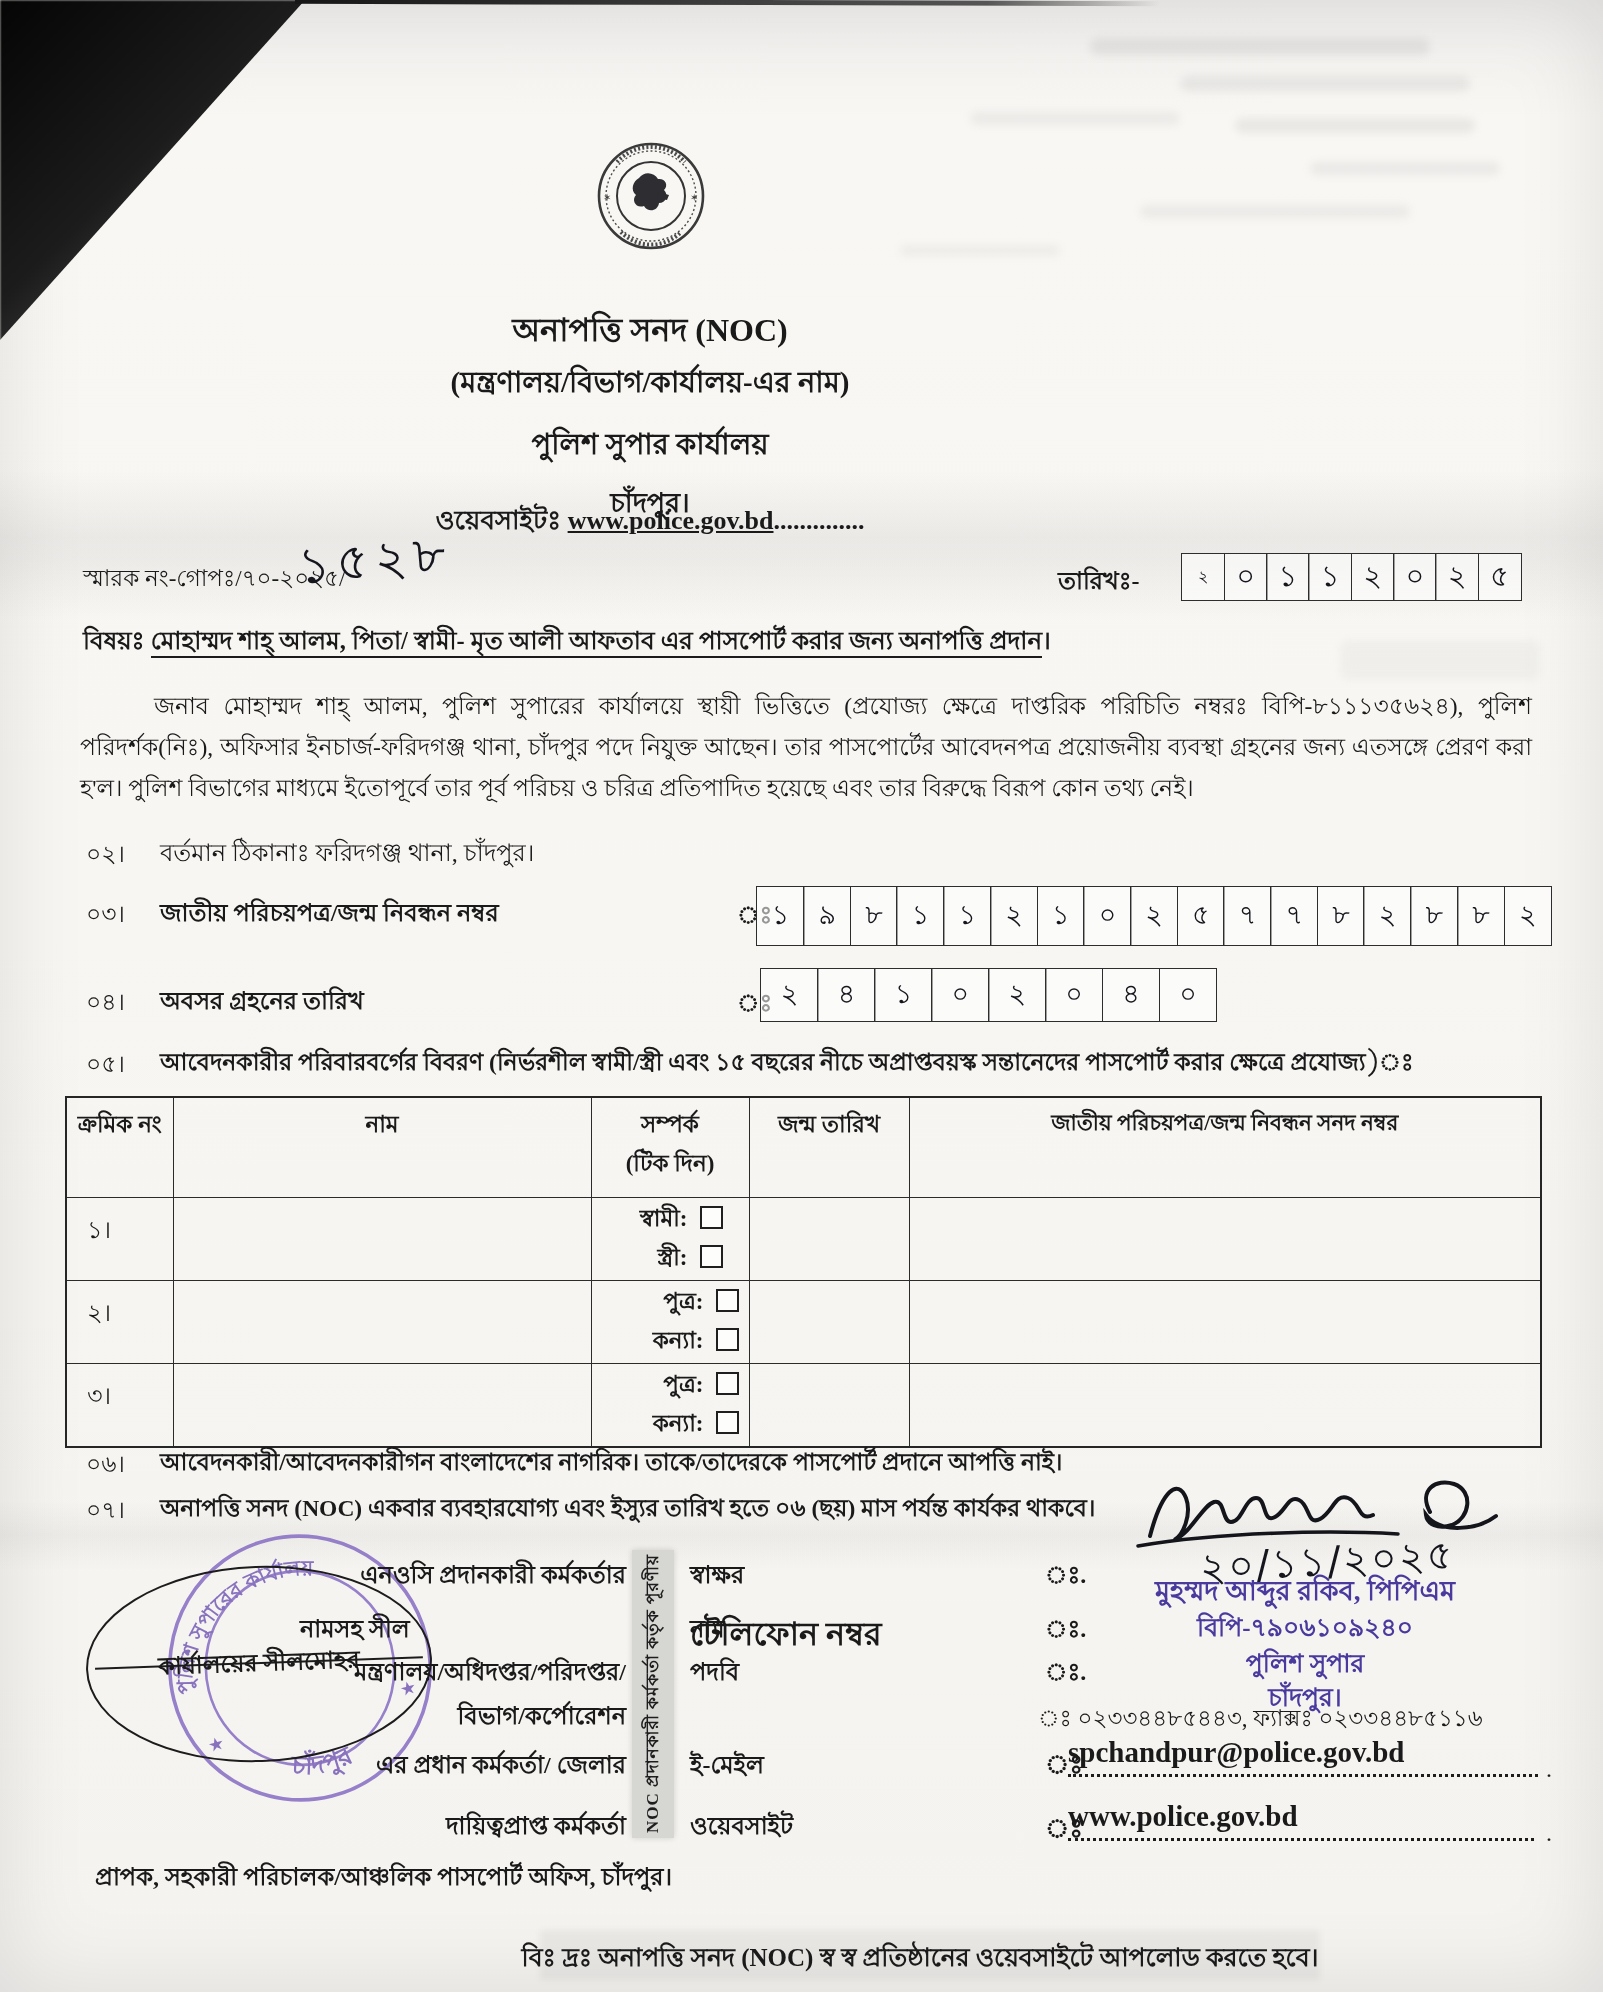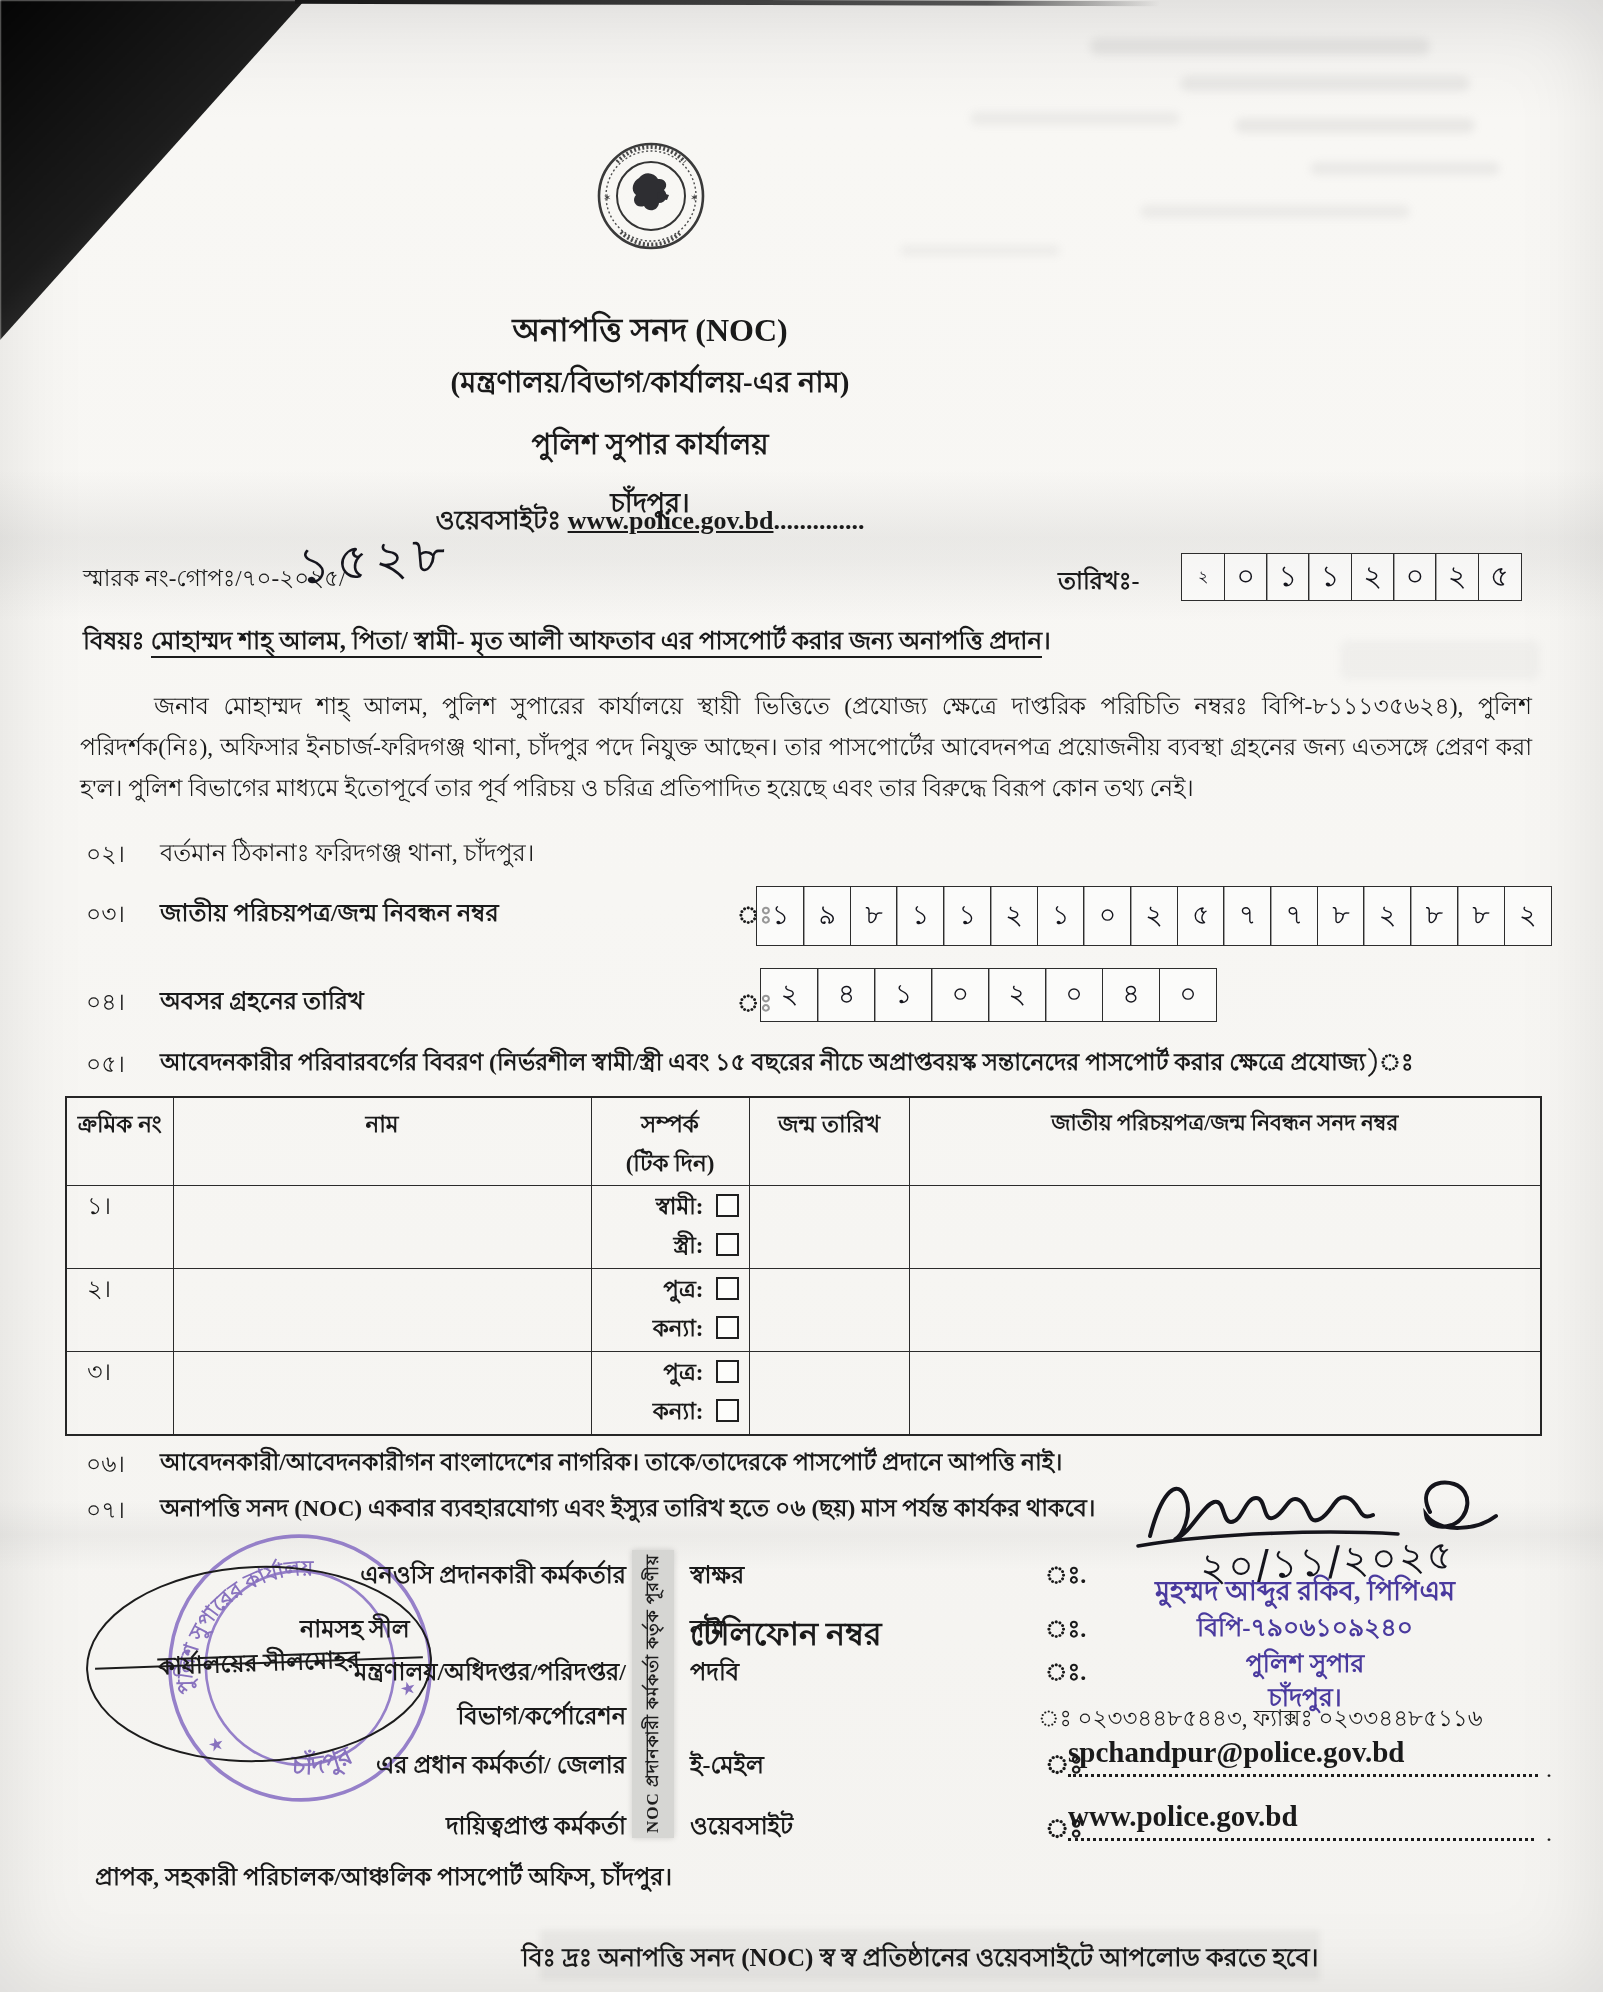--- a/index.html
+++ b/index.html
@@ -12,21 +12,21 @@
   .c{text-align:center;}
   .hw{font-family:"DejaVu Sans","Liberation Sans",sans-serif;color:#15151d;}
   .cells{display:flex;}
   .cells>span{display:flex;align-items:center;justify-content:center;border:1.7px solid #2d2d2d;
         margin-left:-1.7px;box-sizing:border-box;background:rgba(255,255,255,.55);}
   .cb{display:inline-block;width:19px;height:19px;border:2px solid #1f1f1f;background:#fdfdfb;
         margin-left:12px;vertical-align:-3px;}
   .ghost{position:absolute;background:#8f8f8f;filter:blur(4px);border-radius:8px;}
   .band{position:absolute;left:0;width:100%;pointer-events:none;}
   .fam{border-collapse:collapse;table-layout:fixed;width:1475px;background:transparent;}
-  .fam th,.fam td{border:1.6px solid #2b2b2b;box-sizing:border-box;padding:1px 6px;vertical-align:top;}
+  .fam th,.fam td{border:1.6px solid #2b2b2b;box-sizing:border-box;padding:13px 6px;vertical-align:top;}
   .fam{border:2.4px solid #262626;}
   .fam thead th{text-align:center;vertical-align:top;font-size:23px;font-weight:bold;padding-top:8px;height:78px;}
   .fam tbody td{height:80px;font-size:24px;}
   .relcell{display:flex;flex-direction:column;justify-content:space-evenly;height:100%;align-items:flex-end;padding-right:6px;box-sizing:border-box;}
   .relline{white-space:nowrap;font-weight:600;font-size:23px;}
   .vstrip{background:#d6d6d3;display:flex;align-items:center;justify-content:center;box-shadow:0 0 6px rgba(0,0,0,.15);}
   .vstrip span{writing-mode:vertical-rl;transform:rotate(180deg);font-size:17px;font-weight:bold;
         color:#1e1e1e;white-space:nowrap;letter-spacing:1px;font-family:"Liberation Serif","DejaVu Sans",serif;}
   .dotu{border-bottom:3px dotted #1d1d1d;padding-bottom:5px;}
   .pur{color:#4a3a9e;font-weight:bold;}
@@ -161,21 +161,21 @@
           <th>নাম</th>
           <th><span>সম্পর্ক</span><br><span>(টিক দিন)</span></th>
           <th>জন্ম তারিখ</th>
           <th style="font-size:21.5px">জাতীয় পরিচয়পত্র/জন্ম নিবন্ধন সনদ নম্বর</th>
         </tr>
       </thead>
       <tbody>
         <tr>
           <td style="padding-left:20px">১।</td>
           <td></td>
-          <td style="padding:2px 4px">
+          <td style="padding:2px 20px">
             <div class="relcell">
               <div class="relline"><span>স্বামী:</span><span class="cb"></span></div>
               <div class="relline"><span>স্ত্রী:</span><span class="cb"></span></div>
             </div>
           </td>
           <td></td>
           <td></td>
         </tr>
         <tr>
           <td style="padding-left:20px">২।</td>

